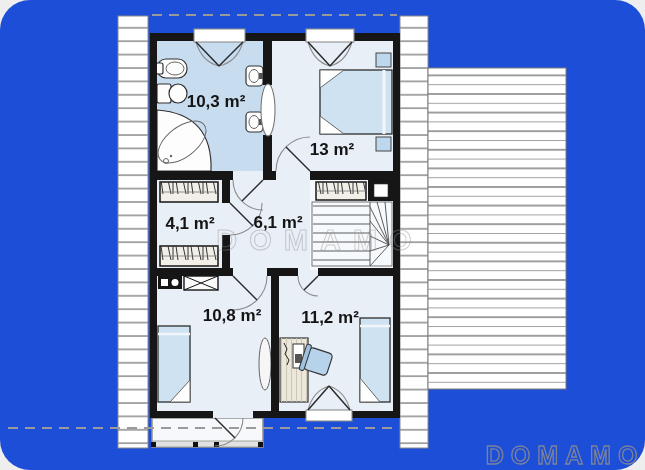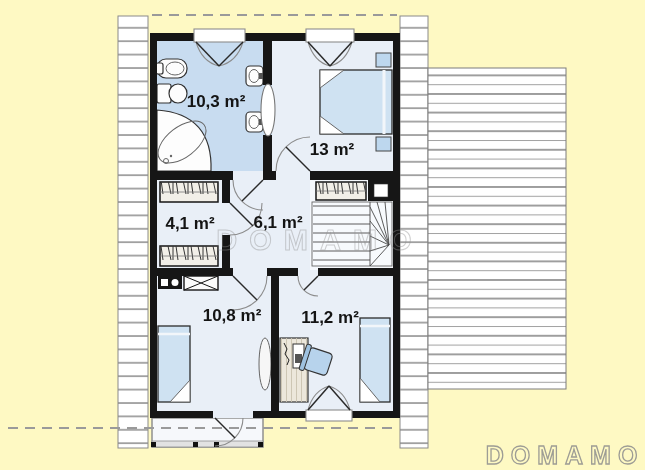--- a/index.html
+++ b/index.html
@@ -1,18 +1,18 @@
 <!DOCTYPE html>
 <html><head>
 <meta charset="utf-8">
 <style>
   html,body{margin:0;padding:0;background:#eee;}
   .stage{
-    position:relative;width:645px;height:470px;background:#fef9c3;
-    font-family:"Liberation Sans",sans-serif;overflow:hidden;margin:0 auto;
+    position:relative;width:645px;height:470px;background:#1d4ed8;
+    font-family:"Liberation Sans",sans-serif;overflow:hidden;margin:0 auto;border-radius:30px;
   }
   svg{position:absolute;inset:0;display:block;}
   .wall{fill:#161616;stroke:none;}
   .roofstrip{fill:url(#ladder);stroke:#8a8a8a;stroke-width:1;}
   .roofwide{fill:url(#roofwide);stroke:#7d7d7d;stroke-width:1;}
   .dash{stroke:#9a9a9a;stroke-width:2;stroke-dasharray:10 7;fill:none;}
   .arc{fill:none;stroke:#8c8c8c;stroke-width:1.1;}
   .leaf{stroke:#2a2a2a;stroke-width:1.5;fill:none;}
   .fixture{fill:#fdfdfd;stroke:#333;stroke-width:1.2;}
   .fixline{fill:none;stroke:#666;stroke-width:1;}

